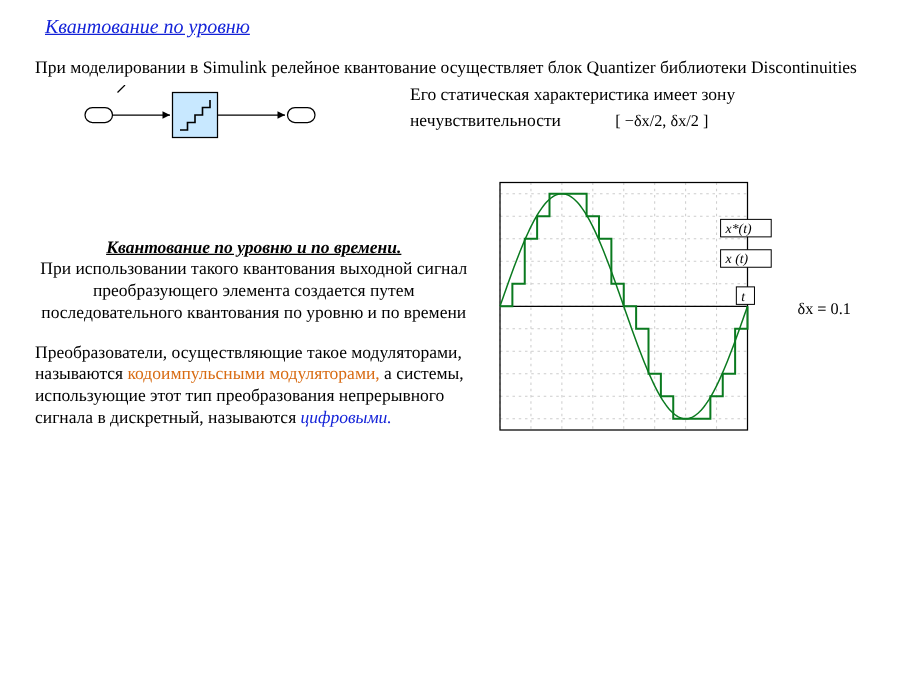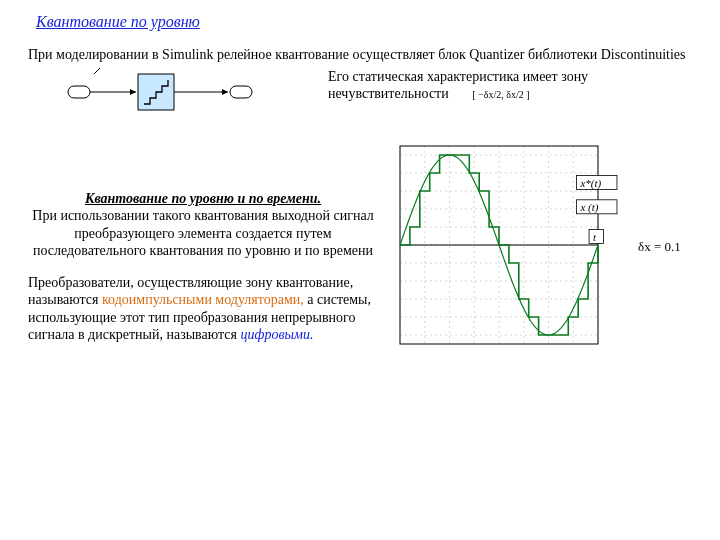--- a/index.html
+++ b/index.html
@@ -30,22 +30,22 @@
   }
   .simulink-block {
     width: 280px;
     height: 50px;
     position: relative;
     flex: 0 0 280px;
   }
   .stat-char { margin-left: 20px; flex: 1; }
   .zone-expr {
     font-family: "Times New Roman", serif;
-    font-size: 10px;
-    margin-left: 20px;
+    font-size: 13px;
+    margin-left: 40px;
     margin-top: 4px;
     display: inline-block;
   }
   .mid-row {
     display: flex;
     align-items: flex-start;
     margin-top: 18px;
   }
   .left-col { width: 350px; flex: 0 0 350px; }
   .right-col {
@@ -120,21 +120,21 @@
   <div class="left-col">
 
     <div style="height: 36px"></div>
 
     <p class="p-sub">
       <span class="sub-title">Квантование по уровню и по времени.</span><br>
       <span>При использовании такого квантования выходной сигнал преобразующего элемента создается путем последовательного квантования по уровню и по времени</span>
     </p>
 
     <p style="margin:0;">
-      <span>Преобразователи, осуществляющие зону квантование, называются </span><span class="orange">кодоимпульсными модуляторами,</span><span> а системы, использующие этот тип преобразования непрерывного сигнала в дискретный, называются </span><span class="blue">цифровыми.</span>
+      <span>Преобразователи, осуществляющие такое модуляторами, называются </span><span class="orange">кодоимпульсными модуляторами,</span><span> а системы, использующие этот тип преобразования непрерывного сигнала в дискретный, называются </span><span class="blue">цифровыми.</span>
     </p>
   </div>
 
   <div class="right-col">
     <div class="chart-wrap">
       <svg id="chart-svg" width="260" height="220" viewBox="0 0 260 220">
           <line x1="22" y1="199" x2="220" y2="199" stroke="#bbb" stroke-width="0.6" stroke-dasharray="2 3"></line>
           <line x1="22" y1="181" x2="220" y2="181" stroke="#bbb" stroke-width="0.6" stroke-dasharray="2 3"></line>
           <line x1="22" y1="163" x2="220" y2="163" stroke="#bbb" stroke-width="0.6" stroke-dasharray="2 3"></line>
           <line x1="22" y1="145" x2="220" y2="145" stroke="#bbb" stroke-width="0.6" stroke-dasharray="2 3"></line>

